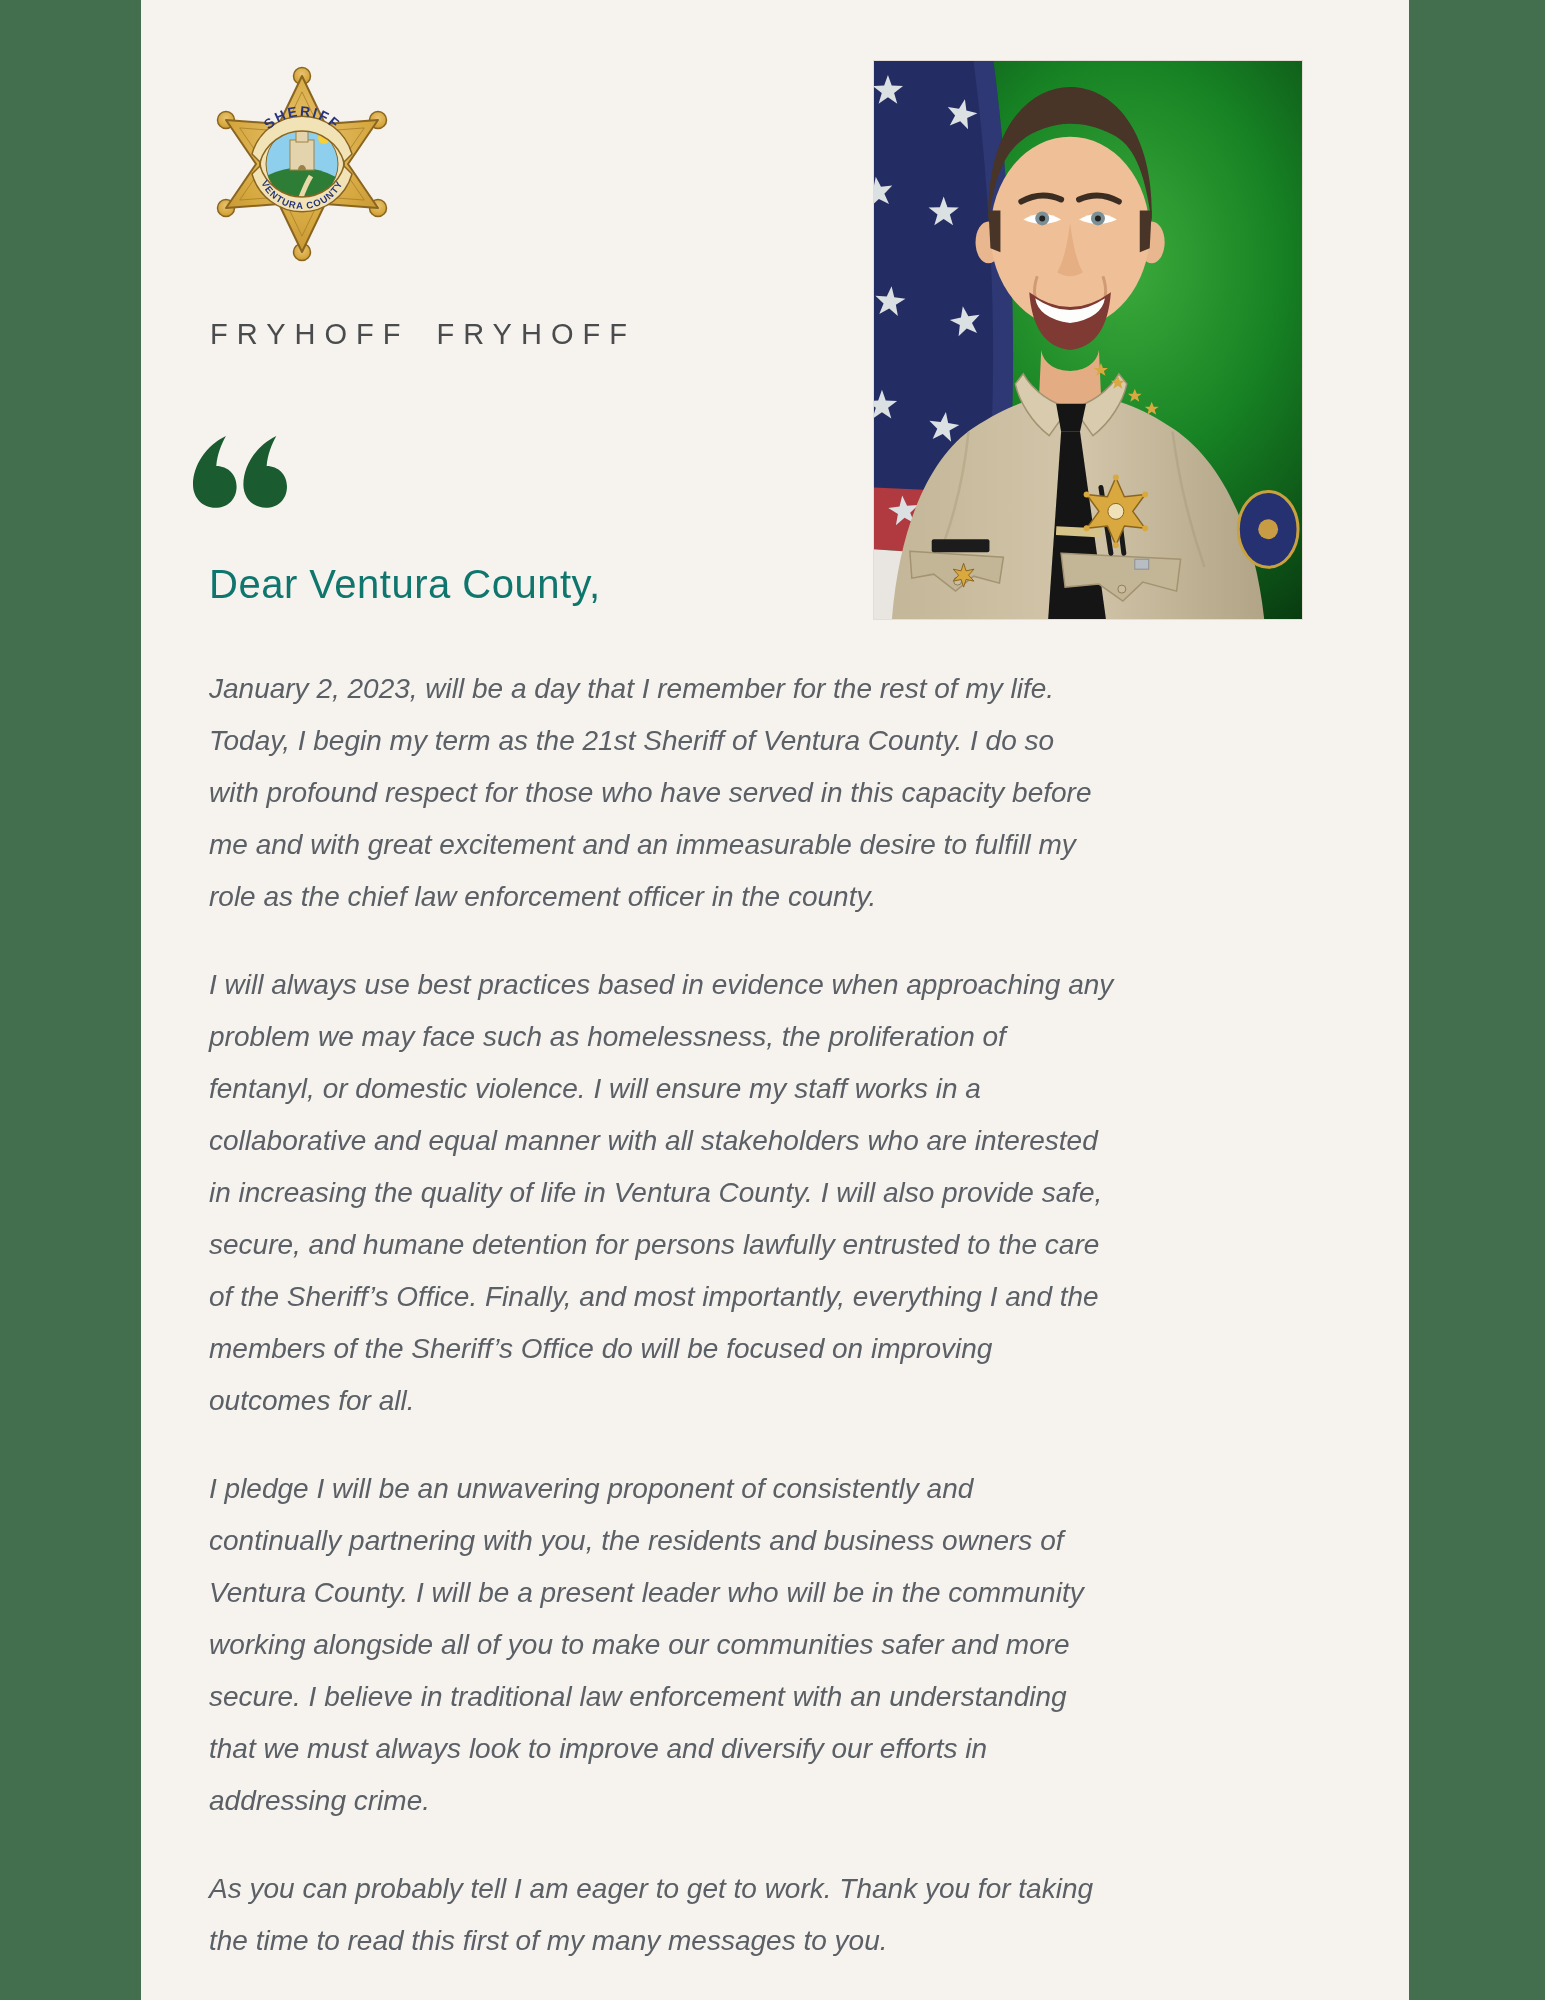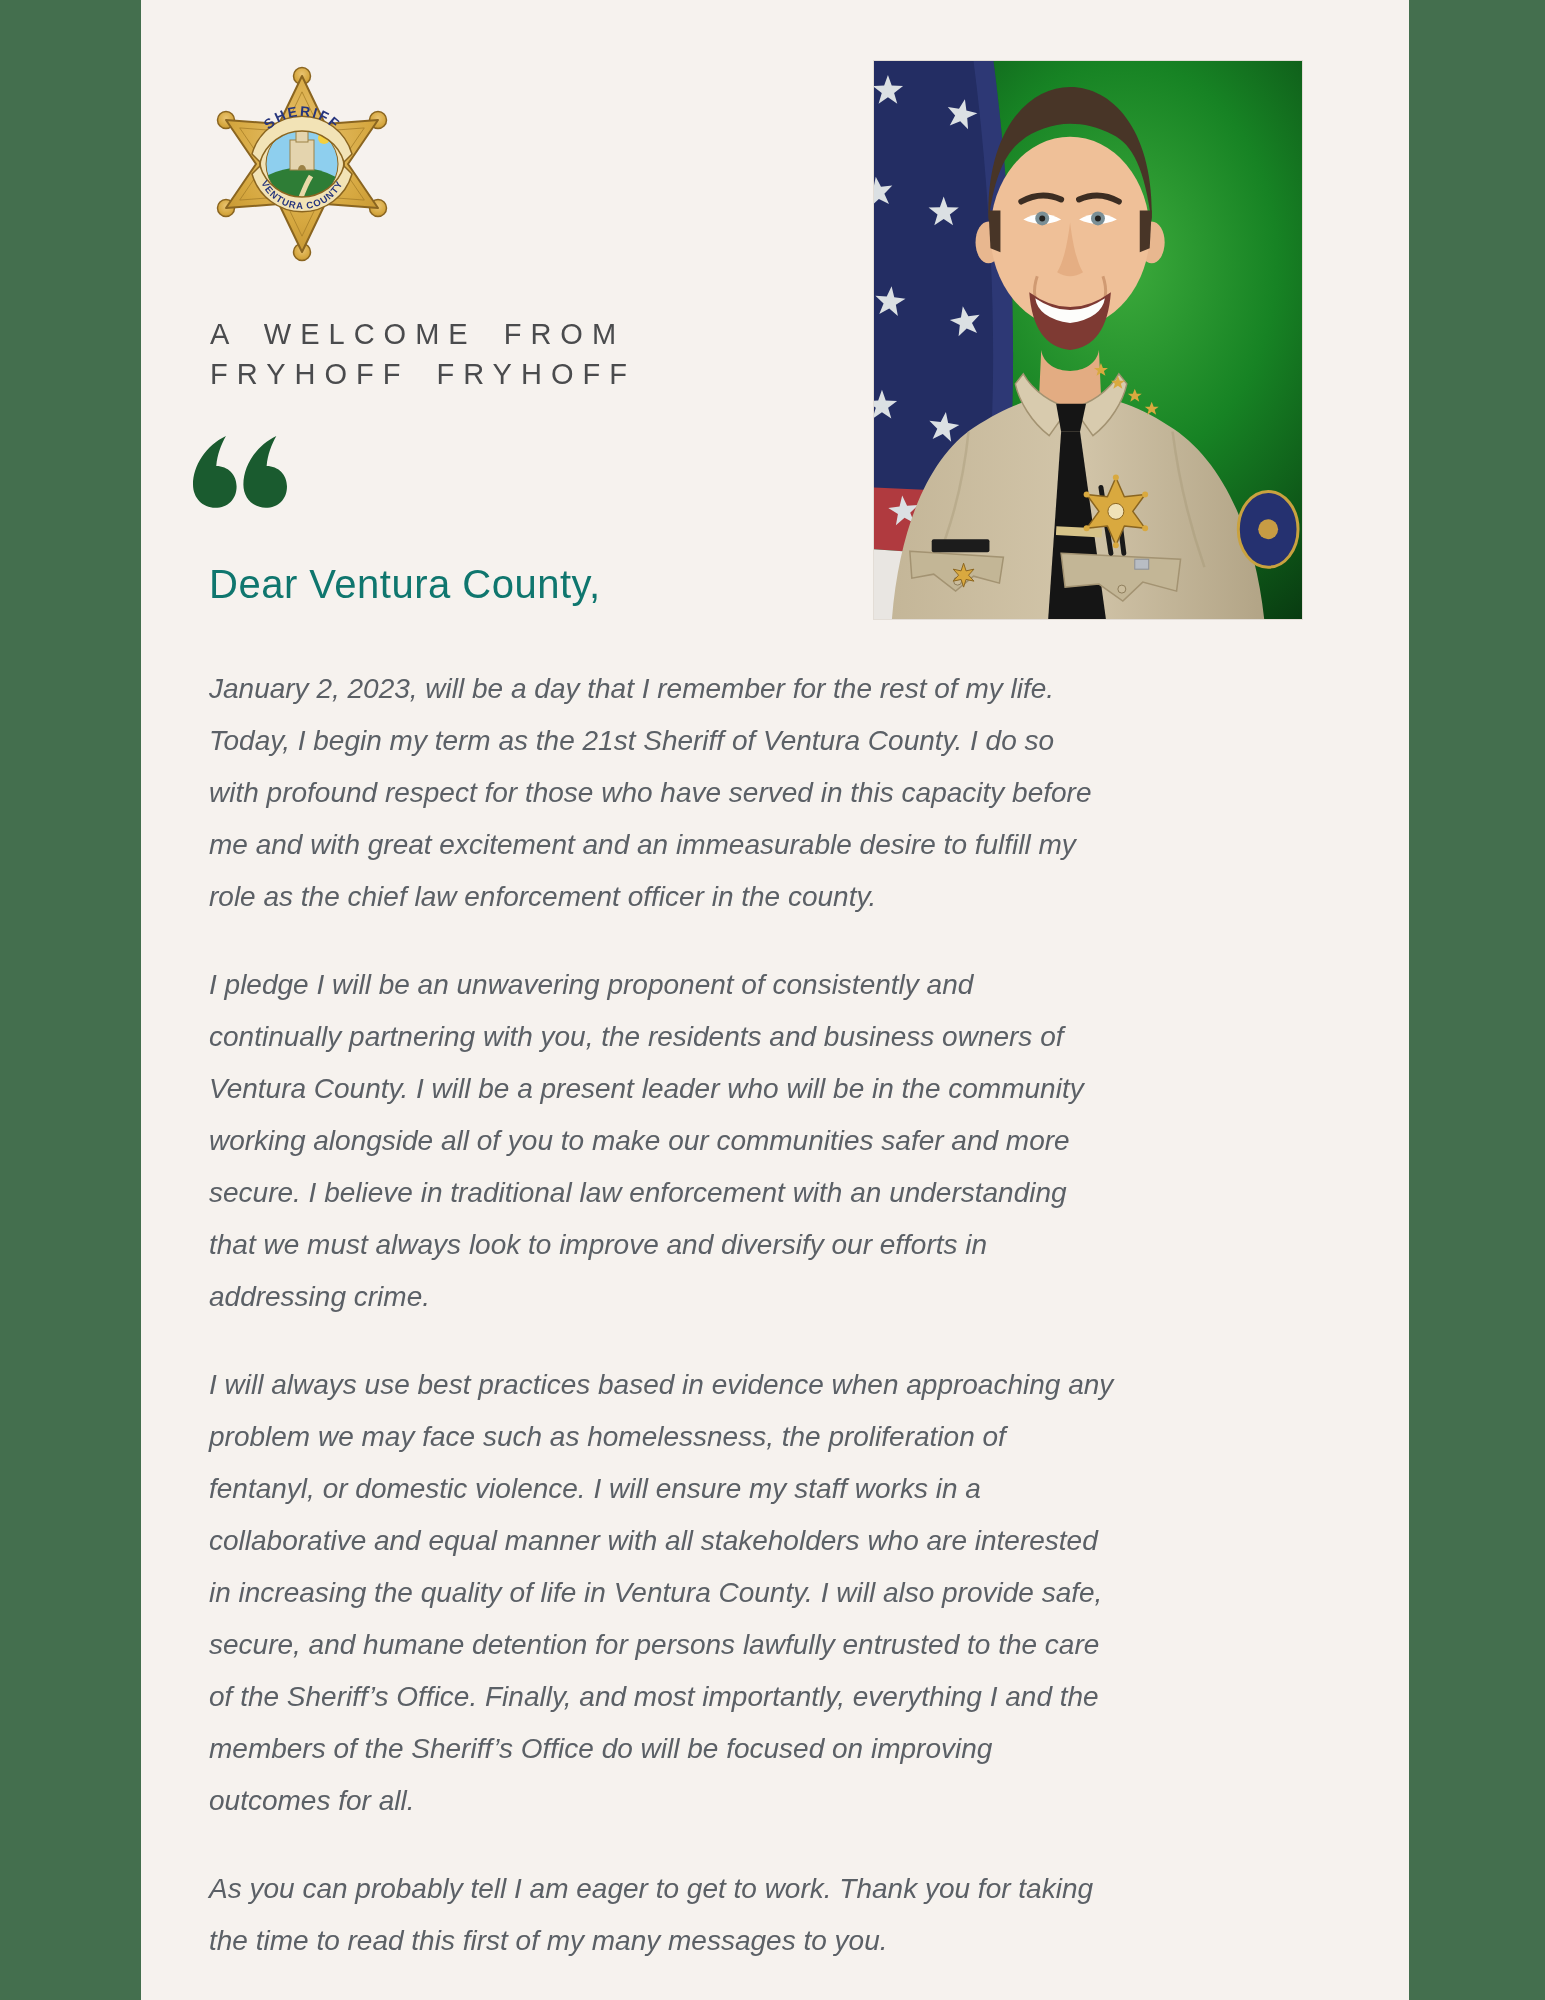--- a/index.html
+++ b/index.html
@@ -89,21 +89,20 @@
     <text font-size="14" font-weight="bold" fill="#26357d" letter-spacing="2">
       <textPath href="#arcTop" startOffset="50%" text-anchor="middle">SHERIFF</textPath>
     </text>
     <text font-size="9.5" font-weight="bold" fill="#26357d" letter-spacing="1">
       <textPath href="#arcBot" startOffset="50%" text-anchor="middle">VENTURA COUNTY</textPath>
     </text>
   </svg>
 </div>
 
 <div class="heading">
-  <div>A WELCOME FROM</div>
   <div>FRYHOFF FRYHOFF</div>
 </div>
 
 <div class="quote-icon">
   <svg viewBox="0 0 97 74" xmlns="http://www.w3.org/2000/svg">
     <g fill="#1a5b2f">
       <path d="M34,0 C13,10 0,31 0,50 C0,64 10,74 23,74 C36,74 45,65 45,52 C45,40 36,31 24,31 C25,19 29,9 34,0 Z"></path>
       <path d="M86,0 C65,10 52,31 52,50 C52,64 62,74 75,74 C88,74 97,65 97,52 C97,40 88,31 76,31 C77,19 81,9 86,0 Z"></path>
     </g>
   </svg>
@@ -229,36 +228,36 @@
     </g>
   </svg>
 </div>
 
 <div class="content">
   <p>January 2, 2023, will be a day that I remember for the rest of my life.
 Today, I begin my term as the 21st Sheriff of Ventura County. I do so
 with profound respect for those who have served in this capacity before
 me and with great excitement and an immeasurable desire to fulfill my
 role as the chief law enforcement officer in the county.</p>
-  <p>I pledge I will be an unwavering proponent of consistently and
-continually partnering with you, the residents and business owners of
-Ventura County. I will be a present leader who will be in the community
-working alongside all of you to make our communities safer and more
-secure. I believe in traditional law enforcement with an understanding
-that we must always look to improve and diversify our efforts in
-addressing crime.</p>
   <p>I will always use best practices based in evidence when approaching any
 problem we may face such as homelessness, the proliferation of
 fentanyl, or domestic violence. I will ensure my staff works in a
 collaborative and equal manner with all stakeholders who are interested
 in increasing the quality of life in Ventura County. I will also provide safe,
 secure, and humane detention for persons lawfully entrusted to the care
 of the Sheriff’s Office. Finally, and most importantly, everything I and the
 members of the Sheriff’s Office do will be focused on improving
 outcomes for all.</p>
+  <p>I pledge I will be an unwavering proponent of consistently and
+continually partnering with you, the residents and business owners of
+Ventura County. I will be a present leader who will be in the community
+working alongside all of you to make our communities safer and more
+secure. I believe in traditional law enforcement with an understanding
+that we must always look to improve and diversify our efforts in
+addressing crime.</p>
   <p>As you can probably tell I am eager to get to work. Thank you for taking
 the time to read this first of my many messages to you.</p>
   <p class="closing">Yours in Service,</p>
 
   <svg class="signature" viewBox="0 0 300 168" xmlns="http://www.w3.org/2000/svg">
     <g fill="none" stroke="#161616" stroke-width="5" stroke-linecap="round" stroke-linejoin="round">
       <path d="M150,8 C132,38 112,88 98,142"></path>
       <path d="M150,8 C157,40 152,92 134,148 C128,162 121,166 114,162"></path>
       <path d="M200,118 A96,38 -7 1 0 198,134"></path>
       <path d="M56,116 L206,108"></path>

